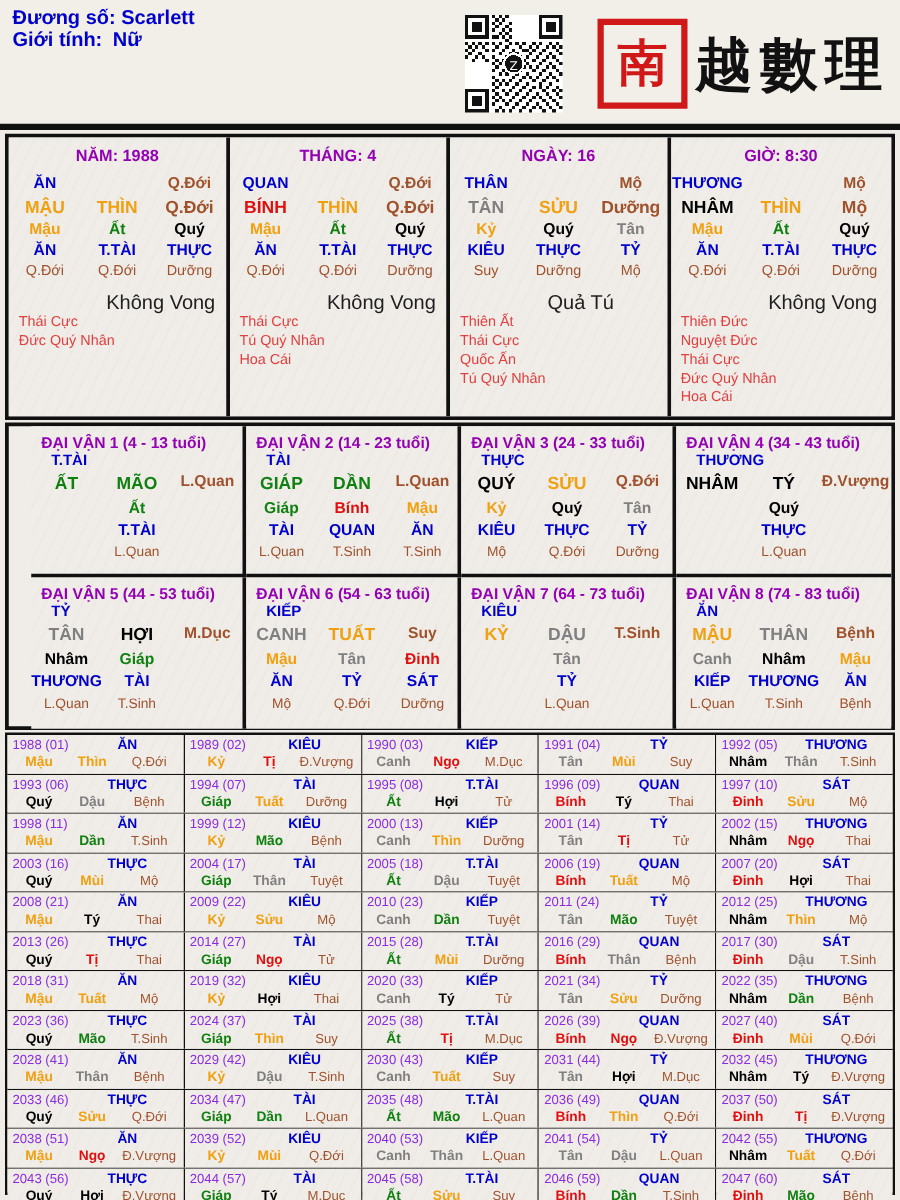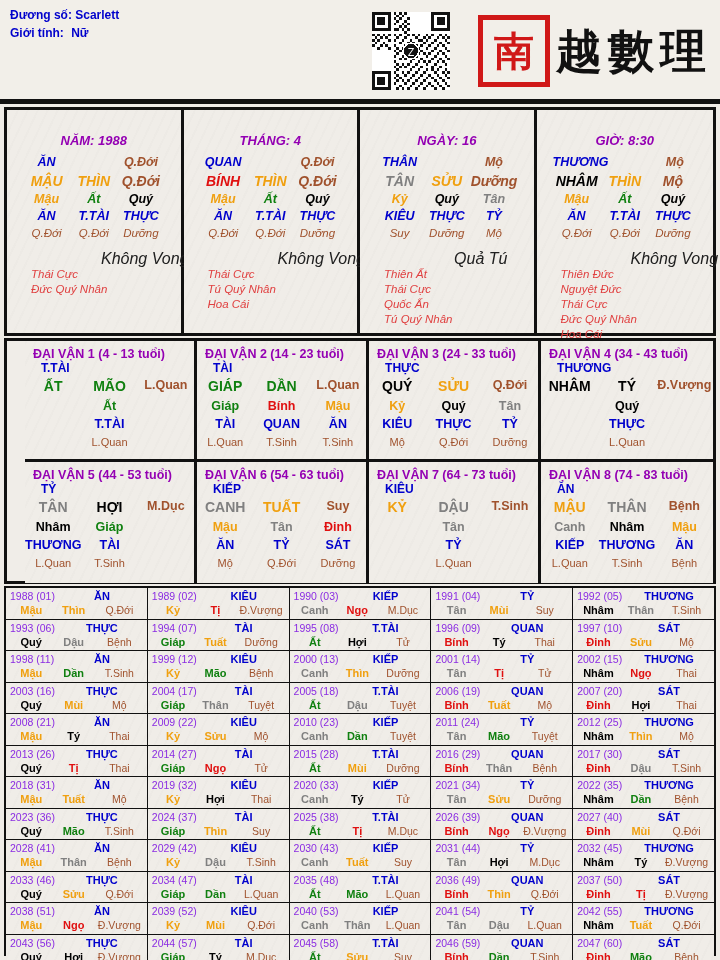--- a/index.html
+++ b/index.html
@@ -18,41 +18,41 @@
   .c-than{color:#0000cc;}    
   .c-truongsinh{color:#a0522d;} 
   .c-thansat{color:#e04040;} 
   .c-kv{color:#202020;}      
   .c-title{color:#9400b3;}   
   .c-year{color:#8a2be2;}
 
   
   .header{position:relative;height:104px;background:#f2efe9;}
   .hdr-left{position:absolute;left:10px;top:6px;}
-  .hdr-line{font-size:12px;font-weight:bold;line-height:18px;white-space:nowrap;}
+  .hdr-line{font-size:16px;font-weight:bold;line-height:18px;white-space:nowrap;}
   .hdr-blue{color:#0000cc;}
   .hdr-red{color:#e00000;}
   .qr{position:absolute;left:372px;top:12px;width:78px;height:78px;}
   .logo{position:absolute;left:478px;top:8px;height:86px;display:flex;align-items:center;gap:6px;}
   .seal{width:72px;height:72px;border:5px solid #d01818;box-sizing:border-box;
         color:#d01818;font-family:"DejaVu Sans",sans-serif;font-size:40px;font-weight:bold;
         display:flex;align-items:center;justify-content:center;line-height:1;}
   .logo-cjk{font-family:"DejaVu Sans",sans-serif;font-size:46px;font-weight:bold;color:#111;
             letter-spacing:6px;line-height:1;}
   .hdr-rule{position:absolute;left:0;top:99px;width:720px;height:5px;background:#111;}
 
   
   .frame{border:3px solid #111;box-sizing:border-box;background:#f0ede8;}
   .row{display:flex;}
   .cellbase{position:relative;background:#f0ede8;box-sizing:border-box;
             background-image:repeating-linear-gradient(115deg,rgba(0,0,0,.012) 0 2px,rgba(255,255,255,0) 2px 9px);}
 
   
   .pillars{position:absolute;left:4px;top:107px;width:712px;height:229px;}
-  .pillar{width:178px;height:223px;border-right:3px solid #111;padding:16px;font-style:italic;}
+  .pillar{width:178px;height:223px;border-right:3px solid #111;padding:0;}
   .pillar:last-child{border-right:none;}
   .p-title{text-align:center;font-size:13px;font-weight:bold;margin-top:7px;}
   .p-grid{margin-top:6px;}
   .p-r{display:flex;}
   .p-c{flex:1;text-align:center;font-size:12.5px;font-weight:bold;line-height:17px;}
   .p-c.wide{font-size:14px;line-height:20px;}
   .p-small{font-size:11.5px;font-weight:normal;}
   .p-extra{margin:9px 0 0 8px;font-size:11.5px;line-height:15px;}
 
   

